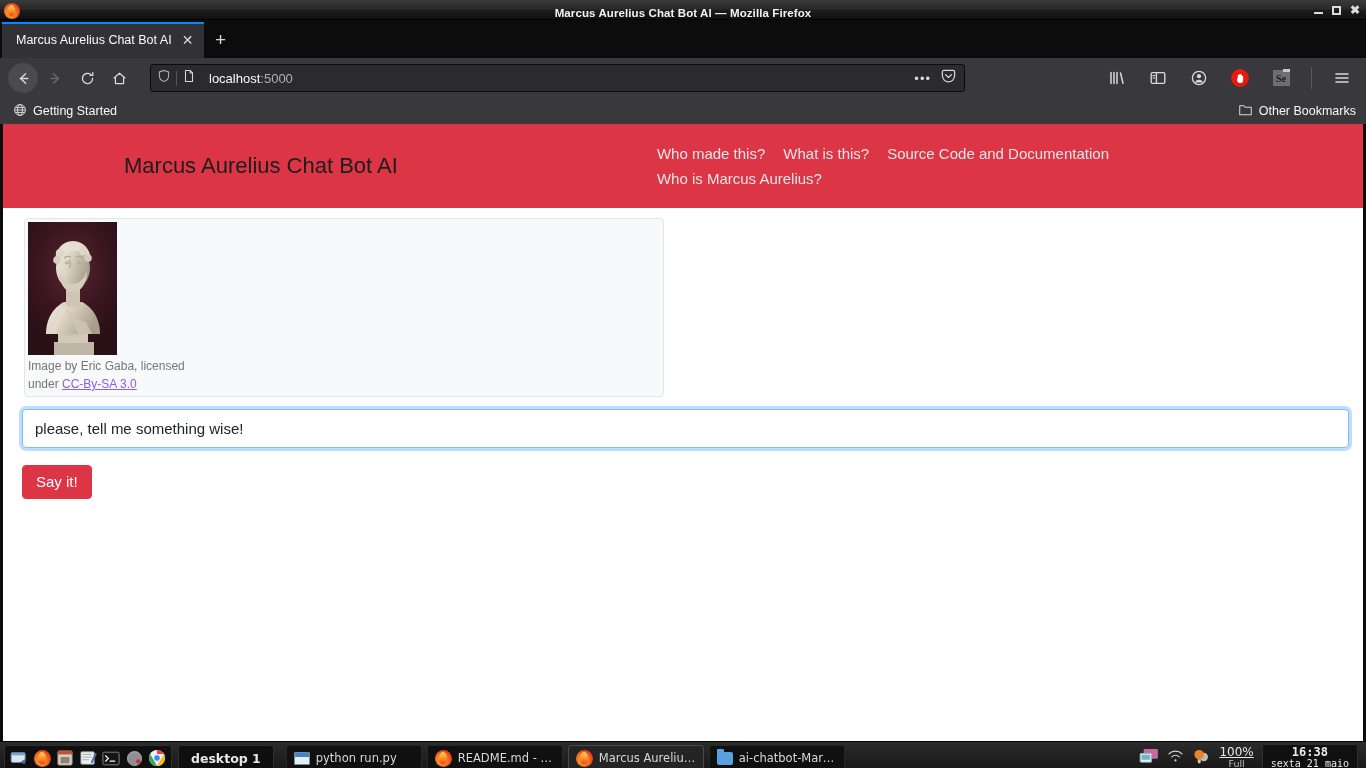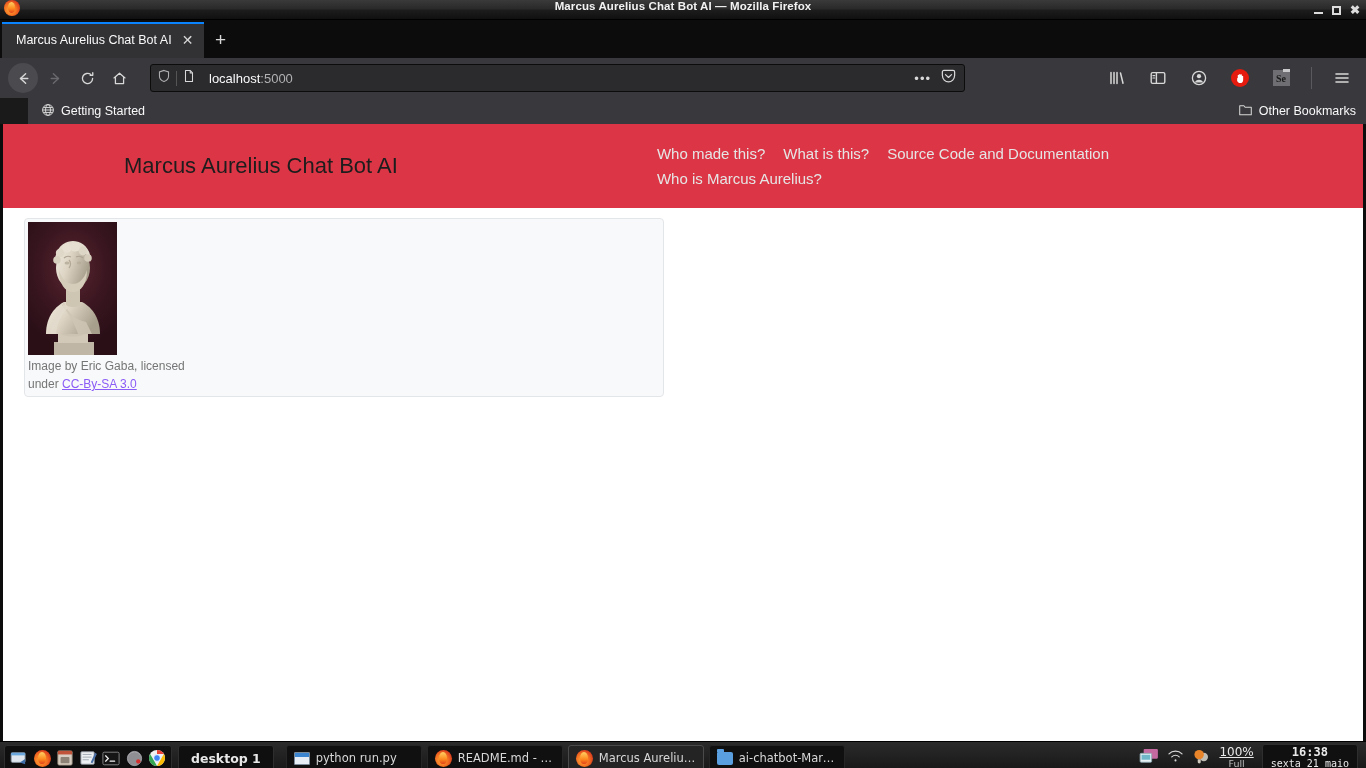--- a/index.html
+++ b/index.html
@@ -9,21 +9,21 @@
     font-family: "Liberation Sans", sans-serif;
     background: #000;
   }
 
   
   .titlebar {
     position: relative;
     height: 20px;
     background: linear-gradient(to bottom, #3a3a3a 0%, #2a2a2a 45%, #1c1c1c 55%, #101010 100%);
     border-bottom: 1px solid #000;
-    display: flex; align-items: flex-start;
+    display: flex; align-items: flex-end;
   }
   .titlebar-icon {
     width: 16px; height: 16px; margin-left: 4px;
     border-radius: 50%;
     background: radial-gradient(circle at 40% 60%, #ffb03a 0%, #f36f21 45%, #d7391d 75%, #9c2410 100%);
     position: relative; flex: none;
   }
   .titlebar-icon::after {
     content: ""; position: absolute; left: 4px; top: 2px;
     width: 7px; height: 11px; border-radius: 50% 50% 45% 45%;
@@ -130,21 +130,21 @@
   }
   .hand-icon {
     width: 18px; height: 18px; border-radius: 50%; background: #e41b0e;
     display: flex; align-items: center; justify-content: center;
   }
 
   .bookmarkbar {
     height: 26px; background: #38383d;
     display: flex; 
     padding: 0 10px 0 8px;
-    font-size: 12.5px; color: #f9f9fa; margin-left: 28px;
+    font-size: 12.5px; color: #f9f9fa;
   }
   .bm-item { display: flex; align-items: center; gap: 6px; padding: 2px 5px; }
   .bm-right { margin-left: auto; display: flex; align-items: center; gap: 6px; }
 
   
   .viewport {
     position: relative;
     height: 617px;
     background: #fff;
     border-left: 3px solid #0c0c0d;
@@ -484,20 +484,24 @@
             <path d="M48 35 C50 34 53 34 55 36" stroke="#aea393" stroke-width="1.1" fill="none"></path>
           </svg>
         </div>
         <div class="caption">
           <span>Image by Eric Gaba, licensed</span><br>
           <span>under </span><a>CC-By-SA 3.0</a>
         </div>
       </div>
     </div>
 
+    <div class="formarea">
+      <input class="chat-input" type="text" value="please, tell me something wise!" style="">
+      <button class="say-btn">Say it!</button>
+    </div>
 
   </div>
 </div>
 
 <div class="taskbar">
   <div class="launchers">
     <div class="launcher">
       <svg width="18" height="14" viewBox="0 0 20 16">
         <rect x="1" y="2" width="16" height="11" rx="1.5" fill="#dfe6ee" stroke="#7e8a96"></rect>
         <rect x="1" y="2" width="16" height="3" fill="#6aa7dd"></rect>

